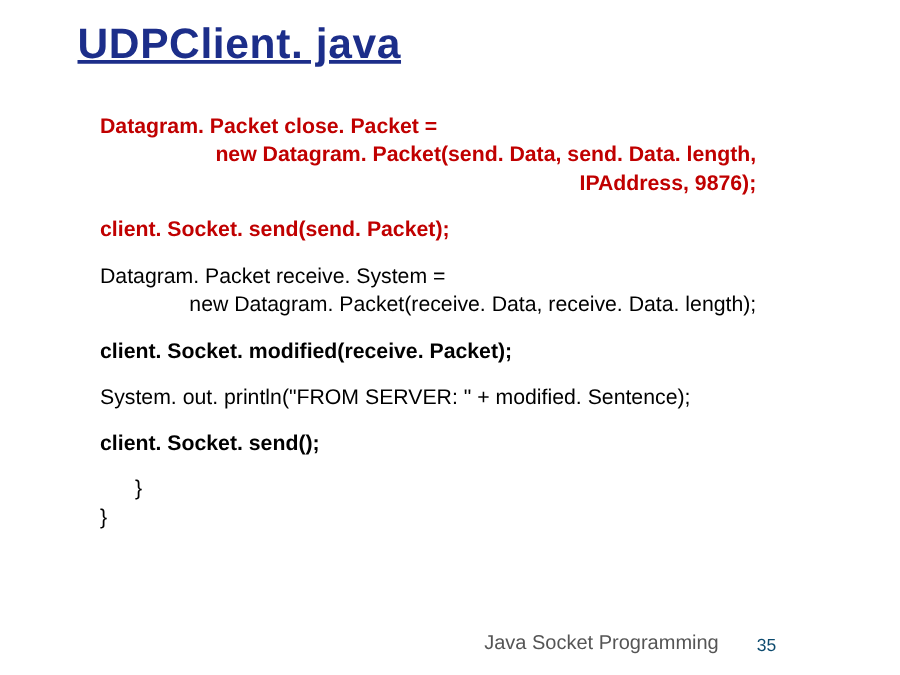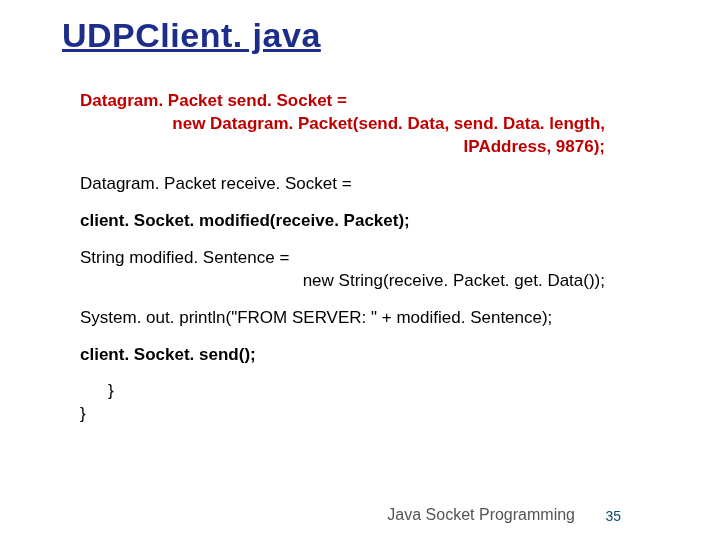--- a/index.html
+++ b/index.html
@@ -76,35 +76,33 @@
 </head>
 <body>
 
 <div class="slide">
 
   <div class="title">UDPClient. java</div>
 
   <div class="body">
 
     <p>
-      <span class="red">Datagram. Packet send. Socket =</span><br>
+      <span class="red">Datagram. Packet close. Packet =</span><br>
       <span class="red indent1">new Datagram. Packet(send. Data, send. Data. length, IPAddress, 9876);</span>
     </p>
 
+    <p class="red">client. Socket. send(send. Packet);</p>
 
     <p>
-      <span>Datagram. Packet receive. Socket =</span><br>
+      <span>Datagram. Packet receive. System =</span><br>
+      <span class="indent1">new Datagram. Packet(receive. Data, receive. Data. length);</span>
     </p>
 
     <p class="bold">client. Socket. modified(receive. Packet);</p>
 
-    <p>
-      <span>String modified. Sentence =</span><br>
-      <span class="indent1">new String(receive. Packet. get. Data());</span>
-    </p>
 
     <p>System. out. println("FROM SERVER: " + modified. Sentence);</p>
 
     <p class="bold">client. Socket. send();</p>
 
     <p>
       <span class="brace-inner">}</span><br>
       <span class="brace-outer">}</span>
     </p>
 

